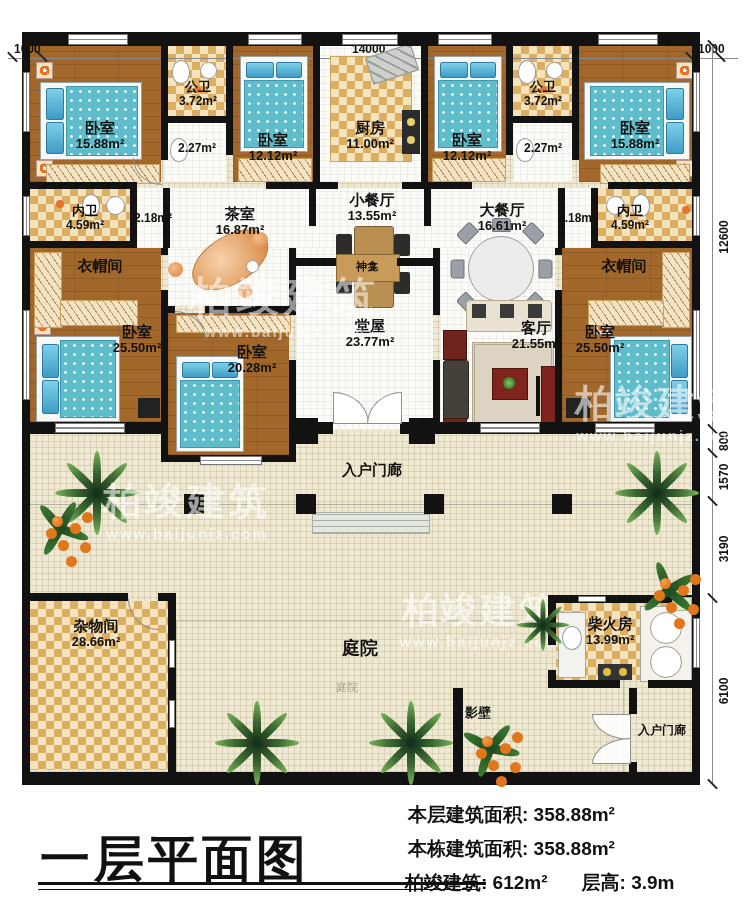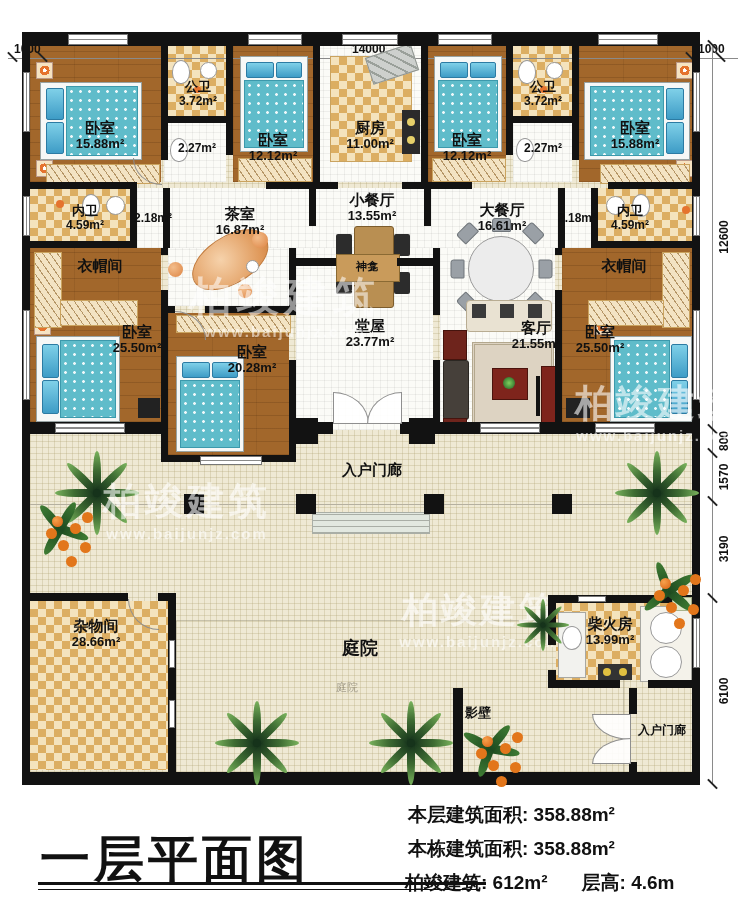--- a/index.html
+++ b/index.html
@@ -531,15 +531,15 @@
   <div class="dimv" style="left:694px;top:434px">800</div>
   <div class="dimv" style="left:694px;top:470px">1570</div>
   <div class="dimv" style="left:694px;top:542px">3190</div>
   <div class="dimv" style="left:694px;top:684px">6100</div>
 
   <div class="t-main">一层平面图</div>
   <div class="uline" style="left:38px;top:882px;width:448px;height:3px"></div>
   <div class="uline" style="left:38px;top:889px;width:442px;height:1px"></div>
   <div class="info" style="left:408px;top:802px"><span>本层建筑面积:</span> <span>358.88m²</span></div>
   <div class="info" style="left:408px;top:836px"><span>本栋建筑面积:</span> <span>358.88m²</span></div>
-  <div class="info" style="left:405px;top:870px"><span>柏竣建筑:</span> <span>612m²</span><span style="display:inline-block;width:34px"></span><span>层高:</span> <span>4.6m</span></div>
+  <div class="info" style="left:405px;top:870px"><span>柏竣建筑:</span> <span>612m²</span><span style="display:inline-block;width:34px"></span><span>层高:</span> <span>3.9m</span></div>
 
 </div>
 
 </body></html>

